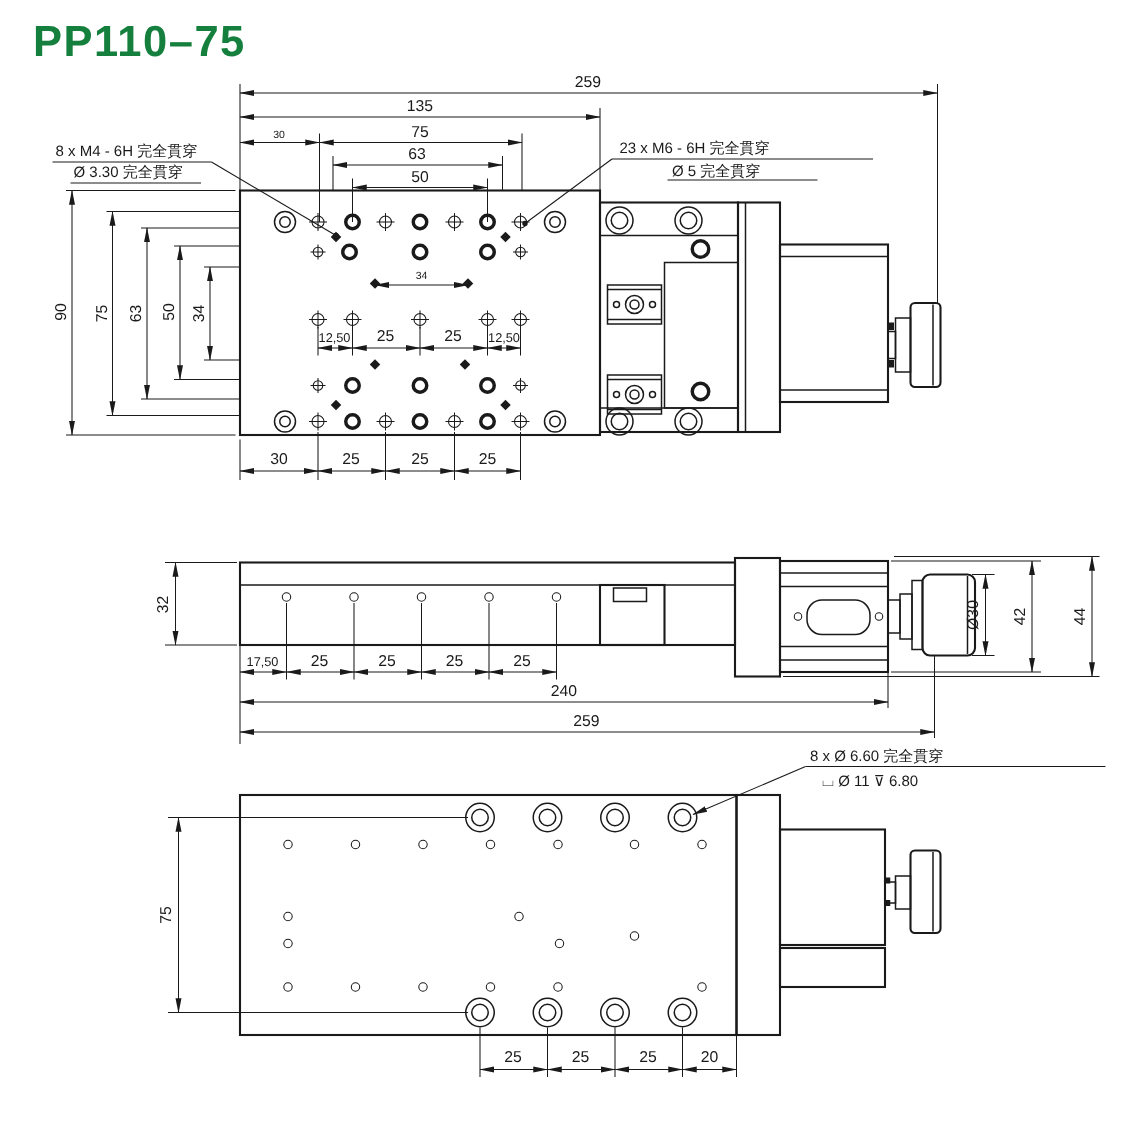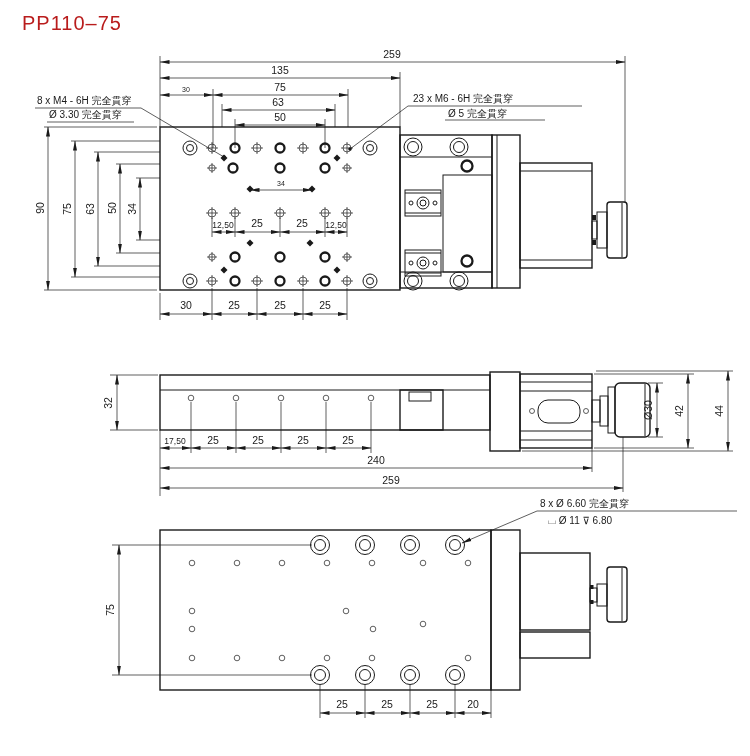--- a/index.html
+++ b/index.html
@@ -1,19 +1,19 @@
 <!DOCTYPE html>
 <html><head>
 <meta charset="utf-8">
 <style>
   html,body{margin:0;padding:0;background:#ffffff;}
   #page{position:relative;width:750px;height:756px;background:#ffffff;overflow:hidden;
         font-family:"Liberation Sans","DejaVu Sans",sans-serif;}
-  #title{position:absolute;left:22px;top:12px;font-size:20px;font-weight:normal;
-         color:#b91c1c;letter-spacing:1px;}
+  #title{position:absolute;left:22px;top:12px;font-size:29px;font-weight:bold;
+         color:#15803d;letter-spacing:1px;}
   svg{position:absolute;left:0;top:0;}
   .obj{fill:none;stroke:#1a1a1a;stroke-width:1.4;}
   .obj2{fill:none;stroke:#1a1a1a;stroke-width:1;}
   .thin{fill:none;stroke:#1a1a1a;stroke-width:0.7;}
   .thick{fill:none;stroke:#1a1a1a;stroke-width:2.3;}
   .fillink{fill:#1a1a1a;stroke:none;}
   text{fill:#1a1a1a;font-family:"Liberation Sans","DejaVu Sans",sans-serif;font-size:10.5px;}
   .sm{font-size:8.5px;}
   .xs{font-size:7px;}
   .note{font-size:10px;}

